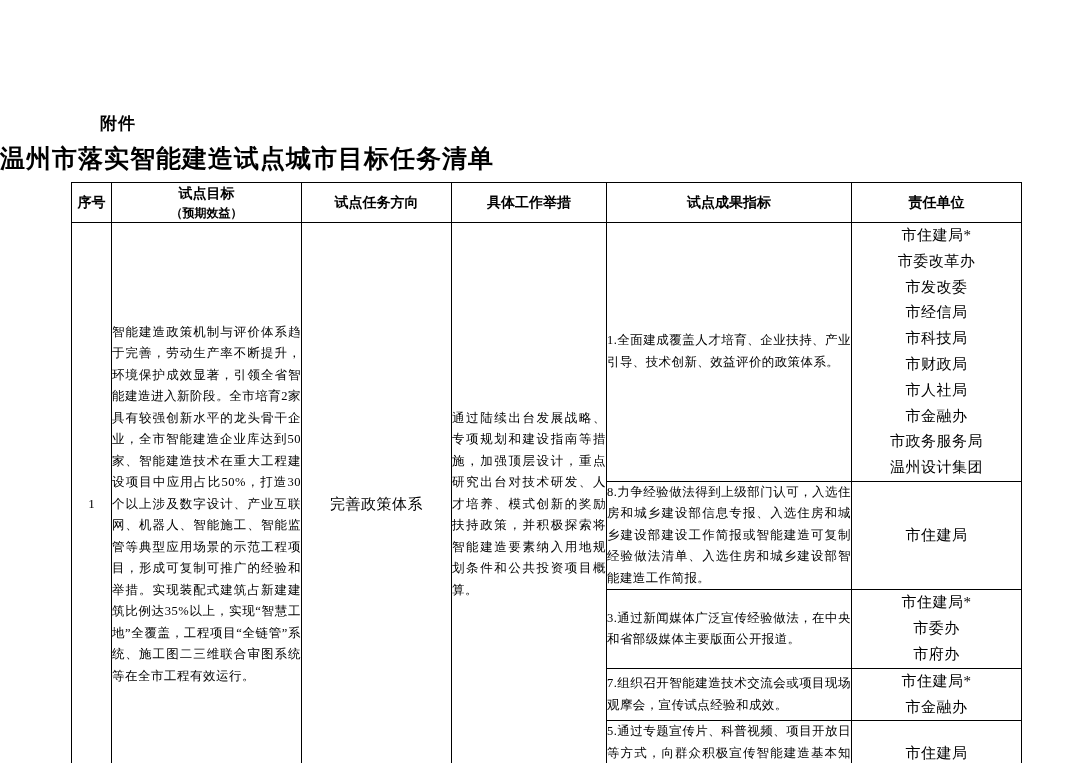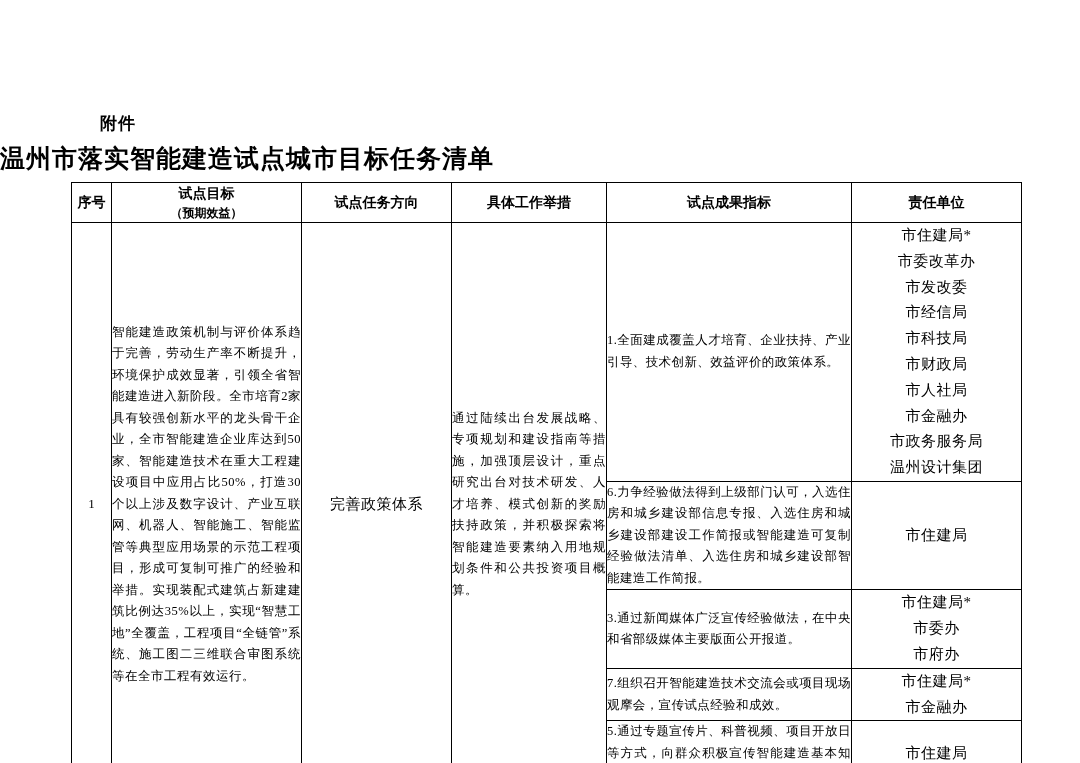--- a/index.html
+++ b/index.html
@@ -162,21 +162,21 @@
             <div>市科技局</div>
             <div>市财政局</div>
             <div>市人社局</div>
             <div>市金融办</div>
             <div>市政务服务局</div>
             <div>温州设计集团</div>
           </div>
         </td>
       </tr>
       <tr>
-        <td class="outcome-cell cell-mid">6.力争经验做法得到上级部门认可，入选住房和城乡建设部信息专报、入选住房和城乡建设部建设工作简报或智能建造可复制经验做法清单、入选住房和城乡建设部智能建造工作简报。</td>
+        <td class="outcome-cell cell-mid">8.力争经验做法得到上级部门认可，入选住房和城乡建设部信息专报、入选住房和城乡建设部建设工作简报或智能建造可复制经验做法清单、入选住房和城乡建设部智能建造工作简报。</td>
         <td class="cell-center">
           <div class="unit-list">
             <div>市住建局</div>
           </div>
         </td>
       </tr>
       <tr>
         <td class="outcome-cell cell-mid">3.通过新闻媒体广泛宣传经验做法，在中央和省部级媒体主要版面公开报道。</td>
         <td class="cell-center">
           <div class="unit-list">

